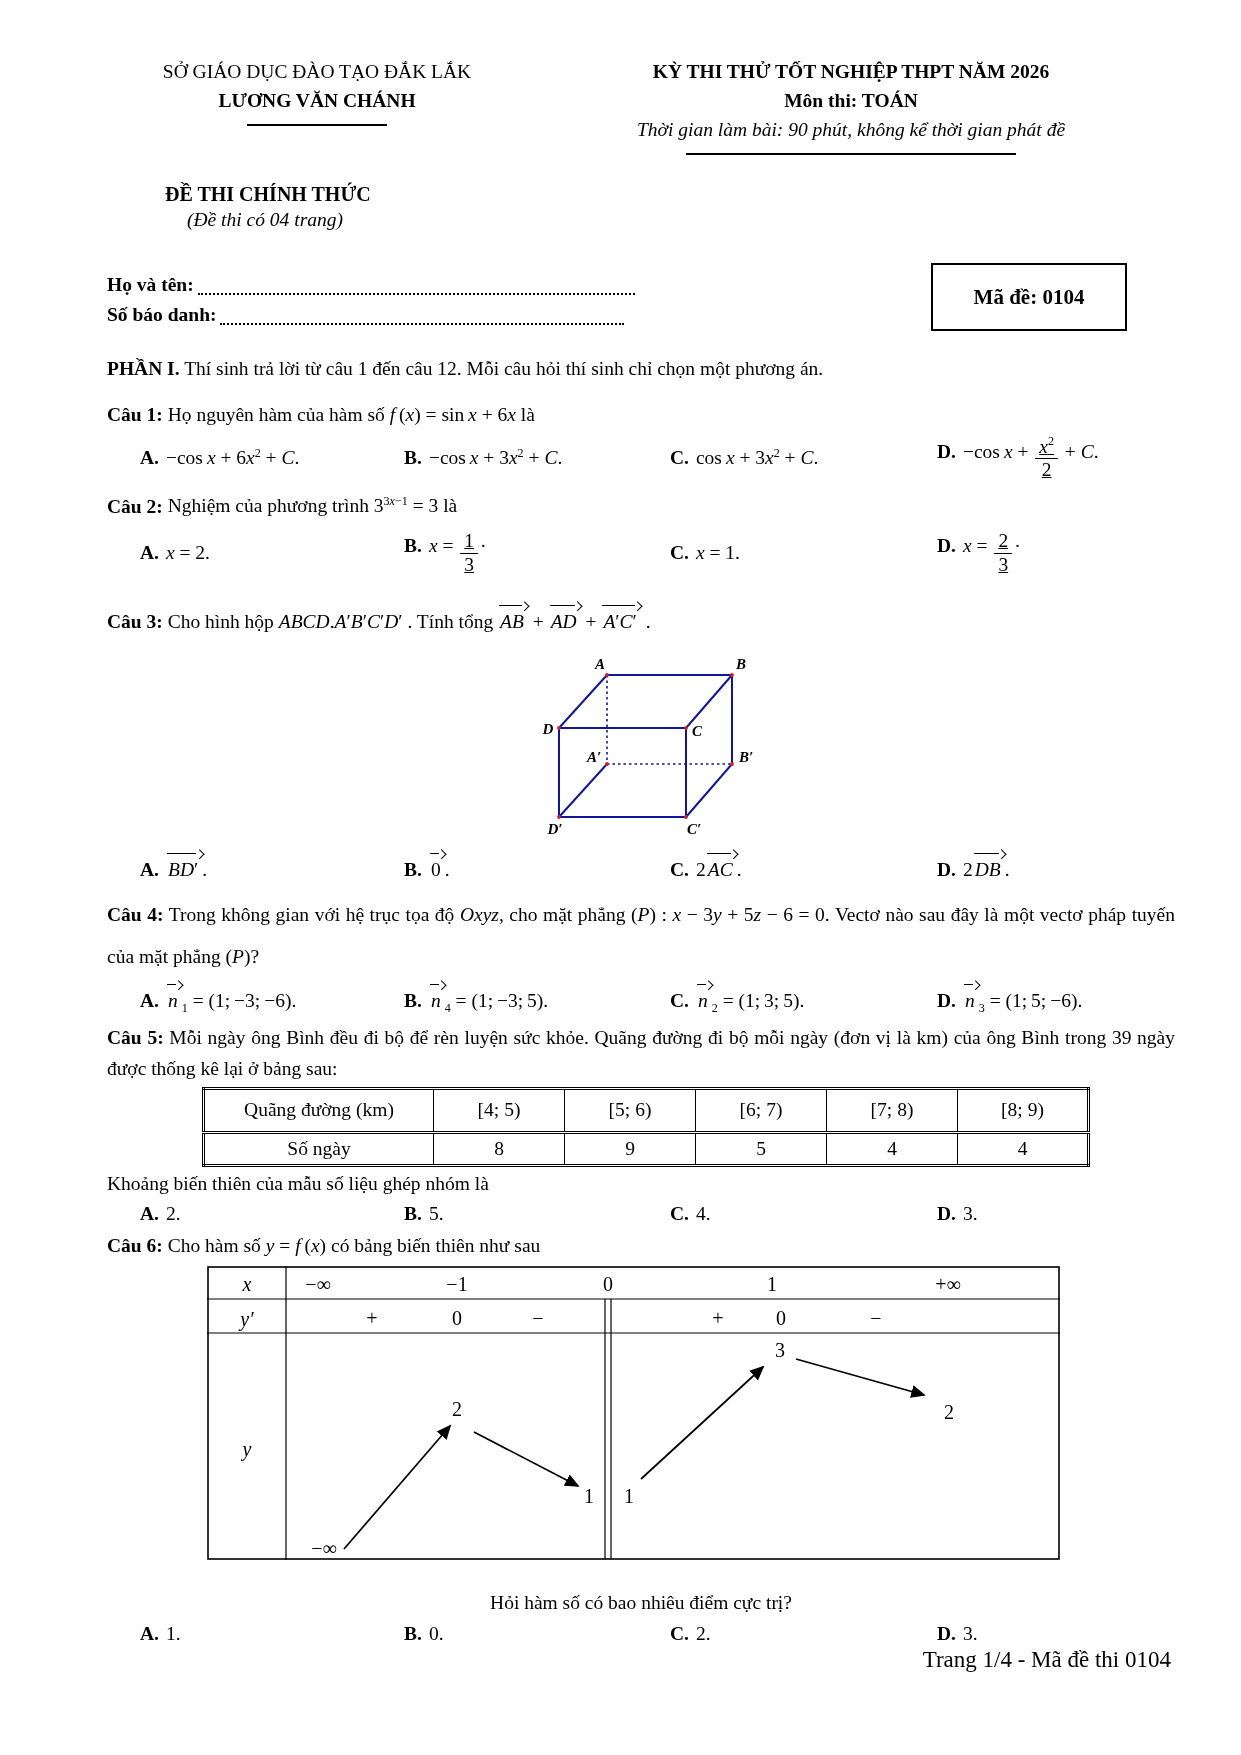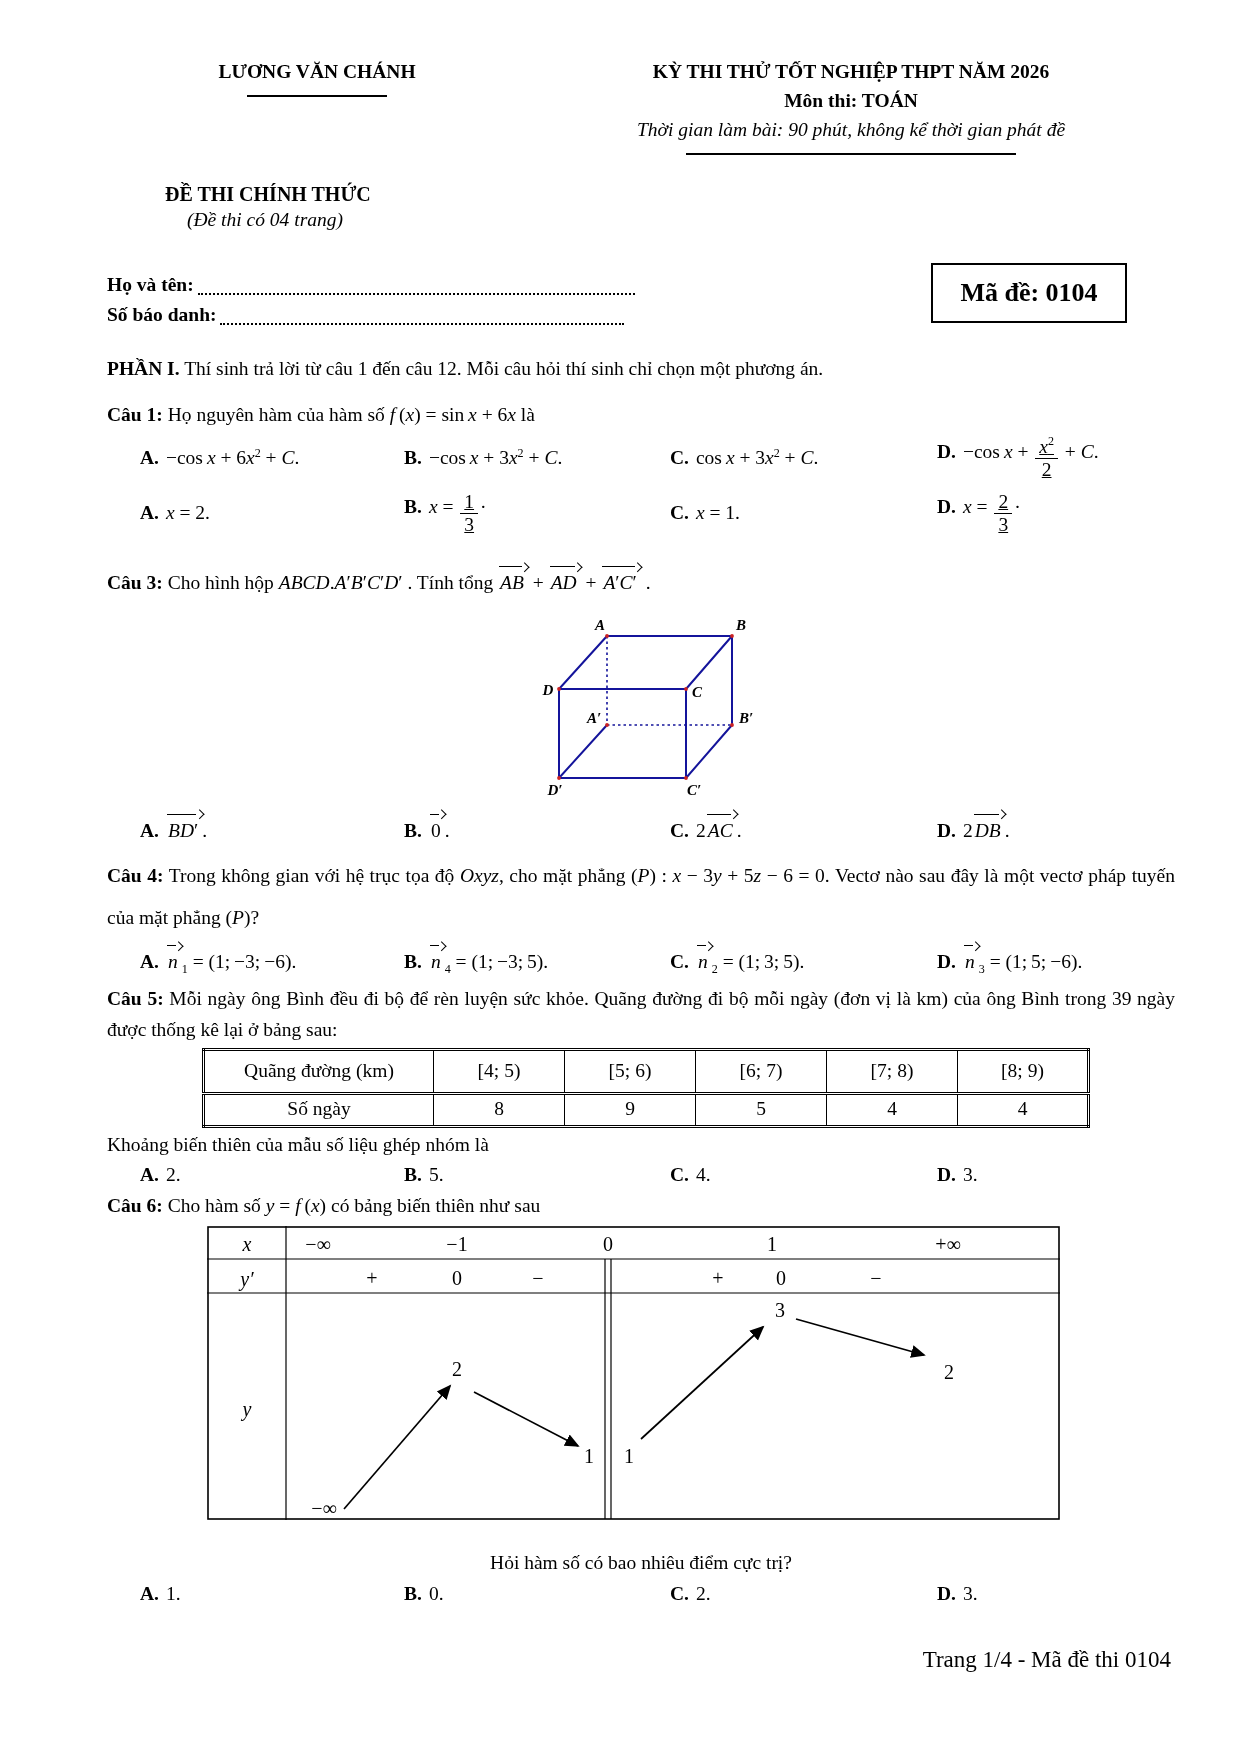--- a/index.html
+++ b/index.html
@@ -19,22 +19,22 @@
   .rule-l{width:140px;}
   .rule-r{width:330px;}
   .official{font-weight:bold;font-size:20px;margin:26px 0 0 58px;line-height:26px;}
   .pgnote{font-style:italic;margin:0 0 0 80px;line-height:26px;}
 
   
   .cand{position:relative;margin-top:36px;}
   .cand-line{display:flex;align-items:flex-end;height:30px;}
   .cand-line .lbl{font-weight:bold;white-space:pre;margin-top:48px;}
   .dots{display:inline-block;border-bottom:2.4px dotted #000;margin:0 0 4px 4px;}
-  .made{position:absolute;top:-6px;left:824px;width:196px;height:60px;border:2px solid #000;
-        display:flex;align-items:center;justify-content:center;font-weight:bold;font-size:26px;}
+  .made{position:absolute;top:-6px;left:824px;width:196px;height:68px;border:2px solid #000;
+        display:flex;align-items:center;justify-content:center;font-weight:bold;font-size:21px;}
 
   
   .part{margin-top:27px;text-align:justify;}
   .q{margin-top:1px;text-align:justify;}
   .q.tall{line-height:42px;margin-top:10px;}
   .qno{font-weight:bold;}
   .opts{display:grid;grid-template-columns:264px 266px 267px 1fr;padding-left:33px;
         margin-top:6px;align-items:center;min-height:30px;}
   .opt b{margin-right:7px;}
   .after{margin-top:2px;}
@@ -68,20 +68,21 @@
   .hoi{margin-top:30px;text-align:center;}
   .footer{position:absolute;top:1612px;right:70px;font-size:23px;margin-top:32px;}
 </style>
 </head>
 <body>
 
 <div class="page">
 
   <div class="hdr">
     <div class="hdr-left">
+      <div class="l">SỞ GIÁO DỤC ĐÀO TẠO ĐẮK LẮK</div>
       <div class="l b">LƯƠNG VĂN CHÁNH</div>
       <div class="rule rule-l"></div>
     </div>
     <div class="hdr-right">
       <div class="l b">KỲ THI THỬ TỐT NGHIỆP THPT NĂM 2026</div>
       <div class="l b">Môn thi: TOÁN</div>
       <div class="l i">Thời gian làm bài: 90 phút, không kể thời gian phát đề</div>
       <div class="rule rule-r"></div>
     </div>
   </div>
@@ -104,20 +105,21 @@
   <p class="part"><span class="qno">PHẦN I.</span> <span>Thí sinh trả lời từ câu 1 đến câu 12. Mỗi câu hỏi thí sinh chỉ chọn một phương án.</span></p>
 
   <div class="q"><span class="qno">Câu 1:</span> <span>Họ nguyên hàm của hàm số <i>f</i> (<i>x</i>) = sin <i>x</i> + 6<i>x</i>  là</span></div>
   <div class="opts">
     <span class="opt"><b>A.</b><span>−cos <i>x</i> + 6<i>x</i><sup>2</sup> + <i>C</i>.</span></span>
     <span class="opt"><b>B.</b><span>−cos <i>x</i> + 3<i>x</i><sup>2</sup> + <i>C</i>.</span></span>
     <span class="opt"><b>C.</b><span>cos <i>x</i> + 3<i>x</i><sup>2</sup> + <i>C</i>.</span></span>
     <span class="opt"><b>D.</b><span>−cos <i>x</i> + <span class="frac"><span class="fn"><i>x</i><sup>2</sup></span><span class="fd">2</span></span> + <i>C</i>.</span></span>
   </div>
 
+  <div class="q" style="margin-top:12px;"><span class="qno">Câu 2:</span> <span>Nghiệm của phương trình 3<sup>3<i>x</i>−1</sup> = 3  là</span></div>
   <div class="opts" style="margin-top:2px;min-height:62px;">
     <span class="opt"><b>A.</b><span><i>x</i> = 2.</span></span>
     <span class="opt"><b>B.</b><span><i>x</i> = <span class="frac"><span class="fn">1</span><span class="fd">3</span></span>·</span></span>
     <span class="opt"><b>C.</b><span><i>x</i> = 1.</span></span>
     <span class="opt"><b>D.</b><span><i>x</i> = <span class="frac"><span class="fn">2</span><span class="fd">3</span></span>·</span></span>
   </div>
 
   <div class="q" style="margin-top:20px;"><span class="qno">Câu 3:</span> <span>Cho hình hộp <i>ABCD</i>.<i>A</i>′<i>B</i>′<i>C</i>′<i>D</i>′ . Tính tổng <span class="vec"><i>AB</i></span> + <span class="vec"><i>AD</i></span> + <span class="vec"><i>A</i>′<i>C</i>′</span> .</span></div>
 
   <svg class="figbox" width="226" height="182" viewBox="0 0 226 182">

